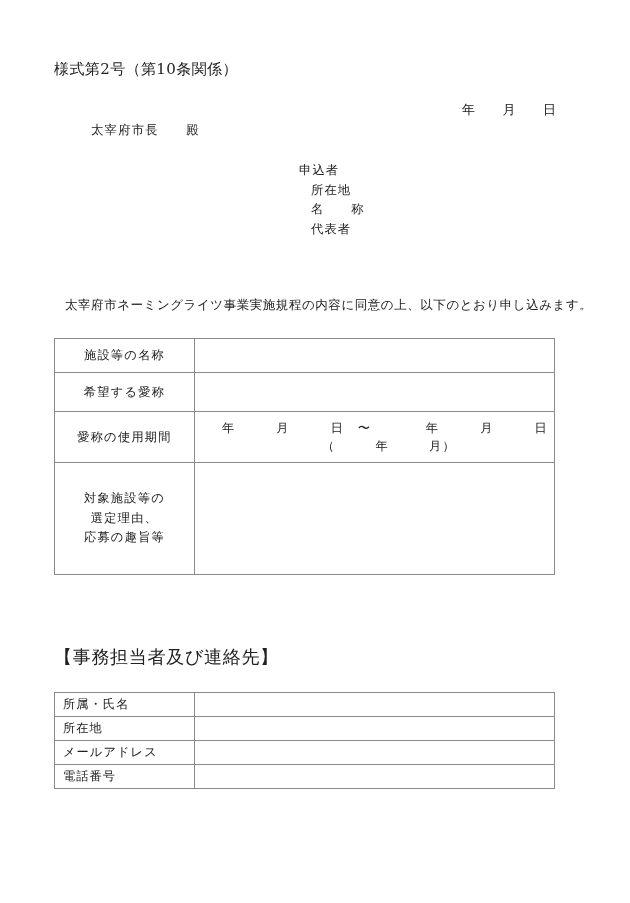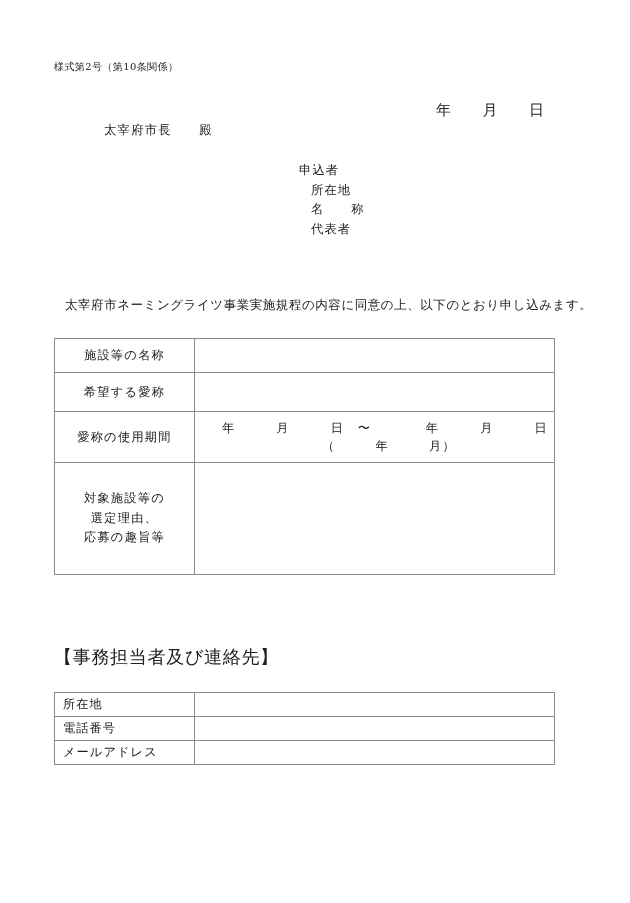--- a/index.html
+++ b/index.html
@@ -27,31 +27,31 @@
     line-height: 1.0;
     font-size: 12.3px;
     letter-spacing: 0.6px;
     color: #212121;
   }
 
   
   #form-code {
     left: 54px;
     top: 62px;
-    font-size: 10px;
+    font-size: 15px;
     letter-spacing: 0.4px;
   }
   #date-line {
-    left: 436px;
+    left: 462px;
     top: 103px;
-    font-size: 15px;
+    font-size: 13px;
     letter-spacing: 0.5px;
   }
   #addressee {
-    left: 104px;
+    left: 91px;
     top: 124px;
     font-size: 12.4px;
     letter-spacing: 1.2px;
   }
 
   
   #applicant-block {
     position: absolute;
     left: 299px;
     top: 161px;
@@ -221,27 +221,31 @@
 
   <div class="t" id="contact-heading">【事務担当者及び連絡先】</div>
 
   <table class="form" id="contact-table">
     <colgroup>
       <col class="label">
       <col class="value">
     </colgroup>
     <tbody>
       <tr>
+        <td class="label">所属・氏名</td>
+        <td class="value"></td>
+      </tr>
+      <tr>
         <td class="label">所在地</td>
         <td class="value"></td>
       </tr>
       <tr>
+        <td class="label">メールアドレス</td>
+        <td class="value"></td>
+      </tr>
+      <tr>
         <td class="label">電話番号</td>
-        <td class="value"></td>
-      </tr>
-      <tr>
-        <td class="label">メールアドレス</td>
         <td class="value"></td>
       </tr>
     </tbody>
   </table>
 
 </div>
 
 </body></html>

